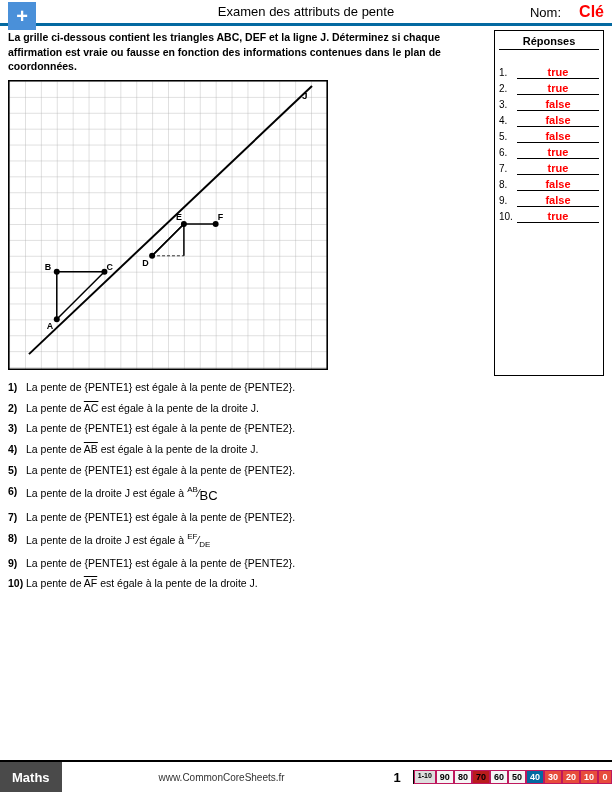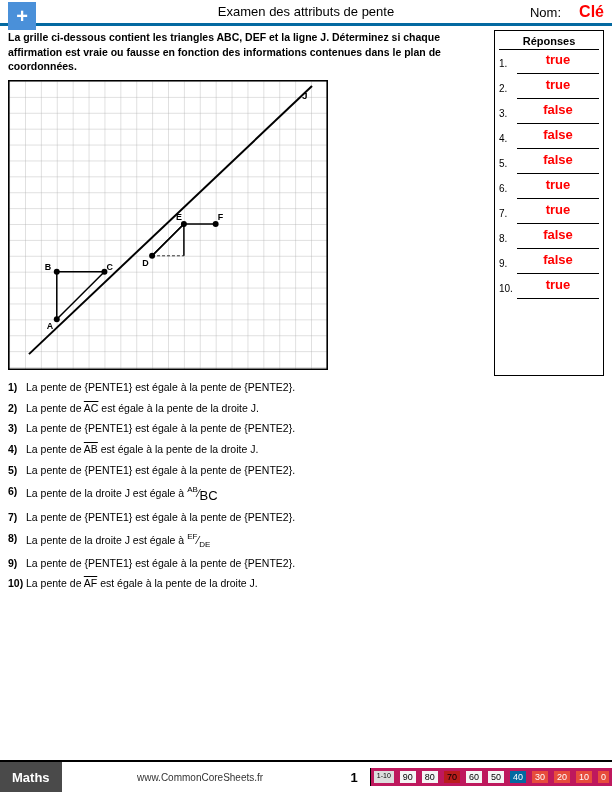--- a/index.html
+++ b/index.html
@@ -90,41 +90,41 @@
       width: 100%;
       height: 100%;
     }
 
     
     .responses-header {
       text-align: center;
       font-weight: bold;
       font-size: 11px;
       border-bottom: 1px solid #000;
-      margin-bottom: 2px;
+      margin-bottom: 16px;
       padding-bottom: 2px;
     }
     .response-row {
       display: flex;
       align-items: center;
       margin-bottom: 3px;
       font-size: 10px;
     }
     .response-num {
       width: 18px;
       font-size: 10px;
     }
     .response-line {
       flex: 1;
       border-bottom: 1px solid #000;
       text-align: center;
       color: red;
       font-weight: bold;
-      font-size: 13px;
-      padding-bottom: 6px;
+      font-size: 11px;
+      padding-bottom: 0;
     }
 
     
     .questions {
       padding: 0 8px;
     }
     .question {
       display: flex;
       margin-bottom: 6px;
       align-items: flex-start;
@@ -173,25 +173,26 @@
       font-size: 13px;
       font-weight: bold;
       padding: 0 12px;
     }
     .footer-scores {
       display: flex;
       font-size: 9px;
       border-left: 1px solid #000;
     }
     .score-cell {
-      border: 3px solid #be185d;
+      border: 1px solid #be185d;
       padding: 1px 3px;
       min-width: 14px;
       text-align: center;
       background: #f5f5f5;
+      font-weight: bold;
     }
 
     sup { font-size: 7px; }
     sub { font-size: 7px; }
   </style>
 </head>
 <body>
 
 <div class="header">
   <div class="header-logo"></div>

